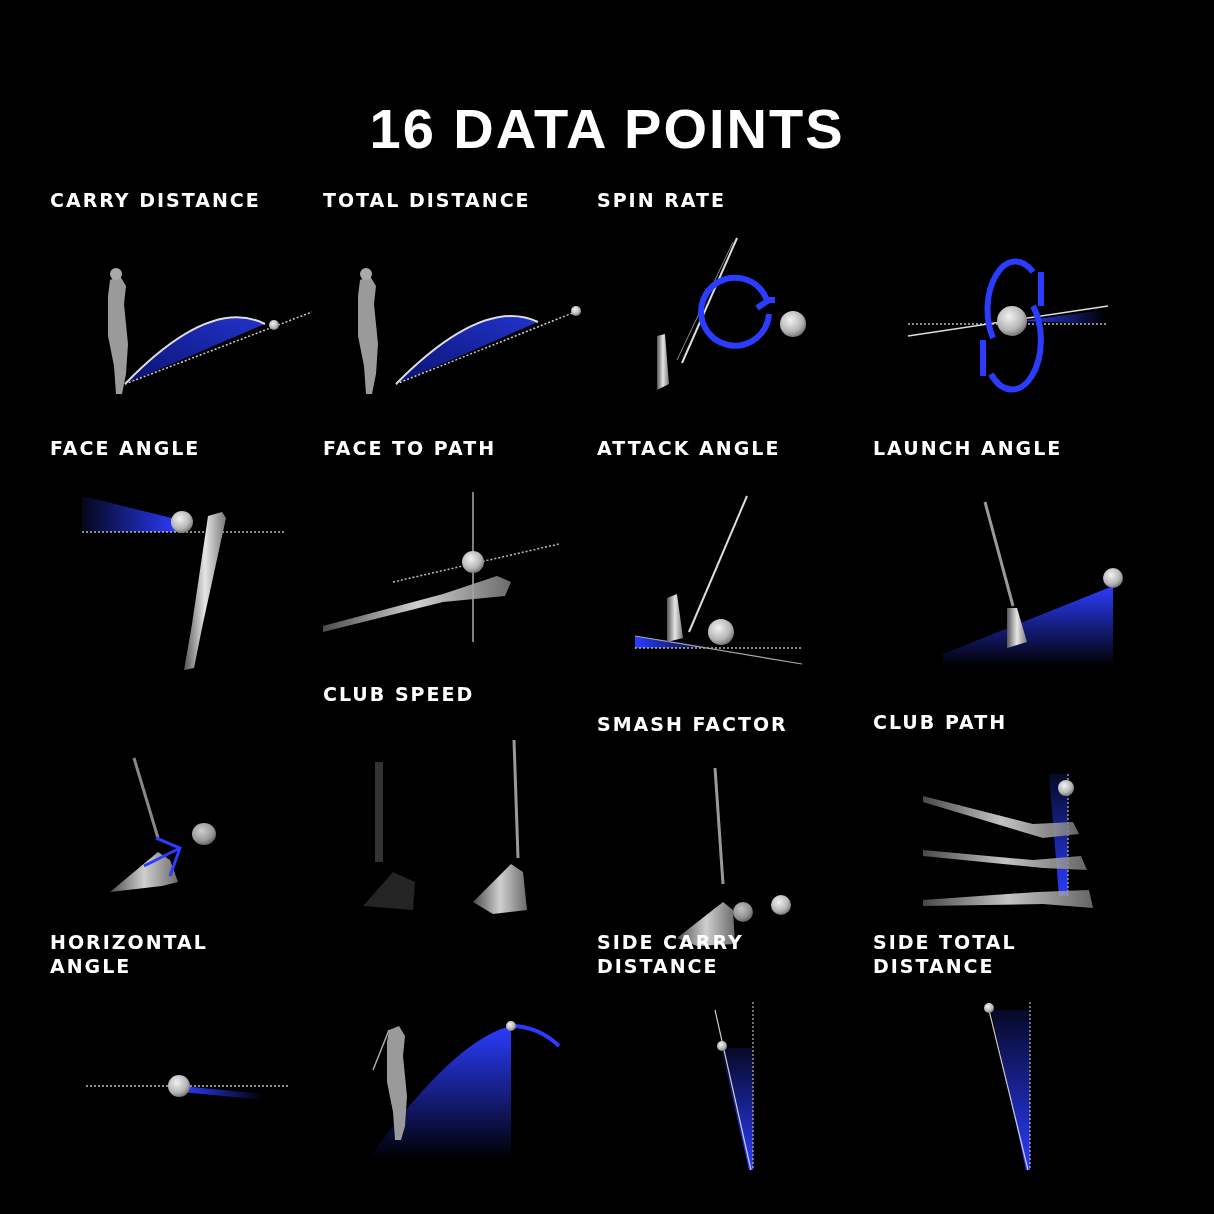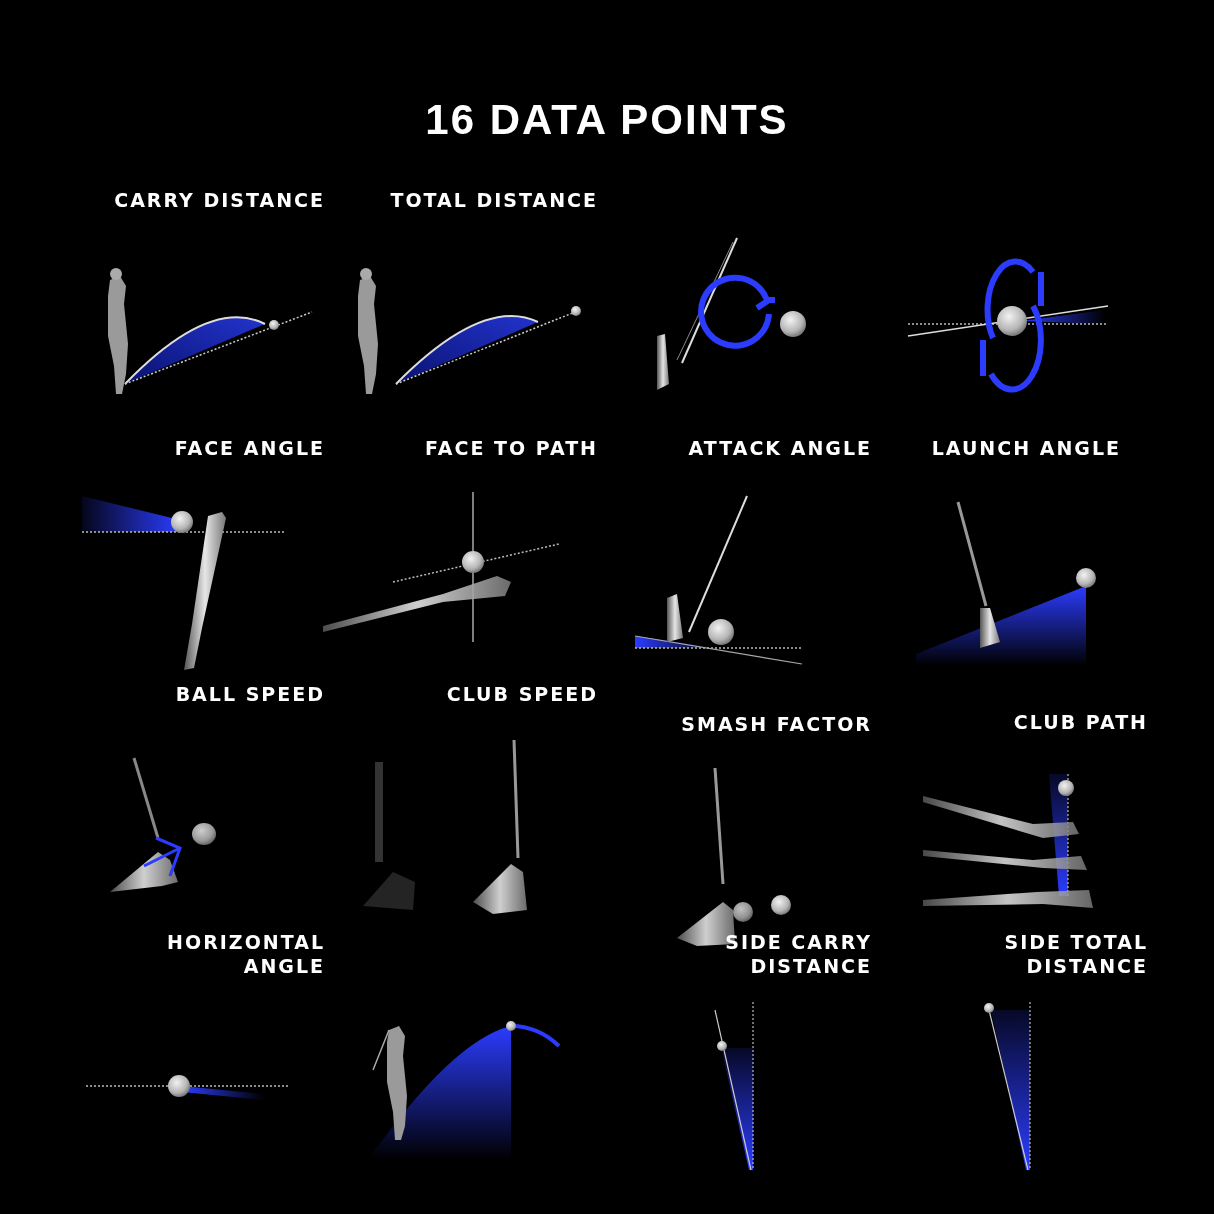--- a/index.html
+++ b/index.html
@@ -1,19 +1,19 @@
 <!DOCTYPE html>
 <html><head>
 <meta charset="utf-8">
 <style>
   html,body{margin:0;padding:0;background:#000;}
   body{width:1214px;height:1214px;position:relative;overflow:hidden;font-family:"DejaVu Sans",sans-serif;color:#fff;}
-  .title{position:absolute;left:0;top:96px;width:1214px;text-align:center;font-family:"Liberation Sans",sans-serif;font-size:42px;font-weight:bold;letter-spacing:2px;color:#fff;}
+  .title{position:absolute;left:0;top:96px;width:1214px;text-align:center;font-family:"Liberation Sans",sans-serif;font-size:56px;font-weight:bold;letter-spacing:2px;color:#fff;}
   .cell{position:absolute;width:275px;height:248px;}
-  .label{position:absolute;left:0;width:100%;text-align:right;font-family:"DejaVu Sans",sans-serif;font-weight:bold;font-size:19px;letter-spacing:2px;line-height:24px;color:#fff;}
+  .label{position:absolute;left:0;width:100%;text-align:left;font-family:"DejaVu Sans",sans-serif;font-weight:bold;font-size:19px;letter-spacing:2px;line-height:24px;color:#fff;}
   .art{position:absolute;left:0;top:0;width:275px;height:248px;}
 </style>
 </head>
 <body>
 
 <svg width="0" height="0" style="position:absolute">
   <defs>
     <radialGradient id="ballG" cx="40%" cy="35%" r="65%">
       <stop offset="0%" stop-color="#f2f2f2"></stop>
         <stop offset="70%" stop-color="#b5b5b5"></stop>
@@ -67,20 +67,21 @@
     <path d="M37 92 l10 -4 l6 10 l-2 18 l4 40 l-2 30 l-4 20 l-6 0 l-2 -28 l-6 -30 l0 -40 z" fill="#9a9a9a"></path>
     <circle cx="43" cy="86" r="6" fill="#aaa"></circle>
     <path d="M73 196 Q160 108 215 134 L73 196 Z" fill="url(#arcG)"></path>
     <path d="M73 196 Q160 108 215 134" stroke="#ddd" stroke-width="2" fill="none"></path>
     <line x1="73" y1="196" x2="252" y2="124" stroke="#ccc" stroke-width="1.5" stroke-dasharray="2 2"></line>
     <circle cx="253" cy="123" r="5" fill="url(#ballG)"></circle>
   </svg>
 </div>
 
 <div class="cell" style="left:597px;top:188px;">
+  <div class="label" style="top:0">SPIN RATE</div>
   <svg class="art" viewBox="0 0 275 248">
     <line x1="140" y1="50" x2="85" y2="175" stroke="#ddd" stroke-width="2"></line>
     <line x1="136" y1="54" x2="80" y2="172" stroke="#888" stroke-width="1"></line>
     <path d="M60 148 l8 -2 l4 50 l-12 6 z" fill="url(#steel)"></path>
     <path d="M172 126 A34 34 0 1 1 170 112" stroke="#2b3cff" stroke-width="6" fill="none"></path>
     <path d="M160 120 l12 -8 l6 0" stroke="#2b3cff" stroke-width="6" fill="none"></path>
     <circle cx="196" cy="136" r="13" fill="url(#ballG)"></circle>
   </svg>
 </div>
 
@@ -122,32 +123,31 @@
   <svg class="art" viewBox="0 0 275 248">
     <line x1="150" y1="60" x2="92" y2="196" stroke="#ddd" stroke-width="2"></line>
     <polygon points="38,200 120,212 38,212" fill="url(#blueFadeR)"></polygon>
     <line x1="38" y1="212" x2="205" y2="212" stroke="#bbb" stroke-width="1.5" stroke-dasharray="2 2"></line>
     <line x1="38" y1="200" x2="205" y2="228" stroke="#aaa" stroke-width="1.2"></line>
     <path d="M70 162 l10 -4 l6 44 l-16 4 z" fill="url(#steel)"></path>
     <circle cx="124" cy="196" r="13" fill="url(#ballG)"></circle>
   </svg>
 </div>
 
-<div class="cell" style="left:846px;top:436px;">
+<div class="cell" style="left:873px;top:436px;">
   <div class="label" style="top:0">LAUNCH ANGLE</div>
   <svg class="art" viewBox="0 0 275 248">
     <line x1="112" y1="66" x2="140" y2="170" stroke="#999" stroke-width="3"></line>
     <path d="M70 218 L240 150 L240 230 L70 230 Z" fill="url(#blueFadeD)"></path>
     <path d="M134 172 l10 0 l10 34 l-20 6 z" fill="url(#steel)"></path>
     <circle cx="240" cy="142" r="10" fill="url(#ballG)"></circle>
   </svg>
 </div>
 
 <div class="cell" style="left:50px;top:682px;">
-  <div class="label" style="top:0">BALL SPEED</div>
   <svg class="art" viewBox="0 0 275 248">
     <line x1="84" y1="76" x2="108" y2="156" stroke="#888" stroke-width="3"></line>
     <path d="M60 210 L108 170 L120 178 L128 200 L112 204 Z" fill="url(#steel)" opacity="0.9"></path>
     <path d="M94 184 L130 166 M106 156 L130 166 L120 194" stroke="#2b3cff" stroke-width="3" fill="none"></path>
     <ellipse cx="154" cy="152" rx="12" ry="11" fill="url(#ballG)" opacity="0.85"></ellipse>
   </svg>
 </div>
 
 <div class="cell" style="left:323px;top:682px;">
   <div class="label" style="top:0">CLUB SPEED</div>

